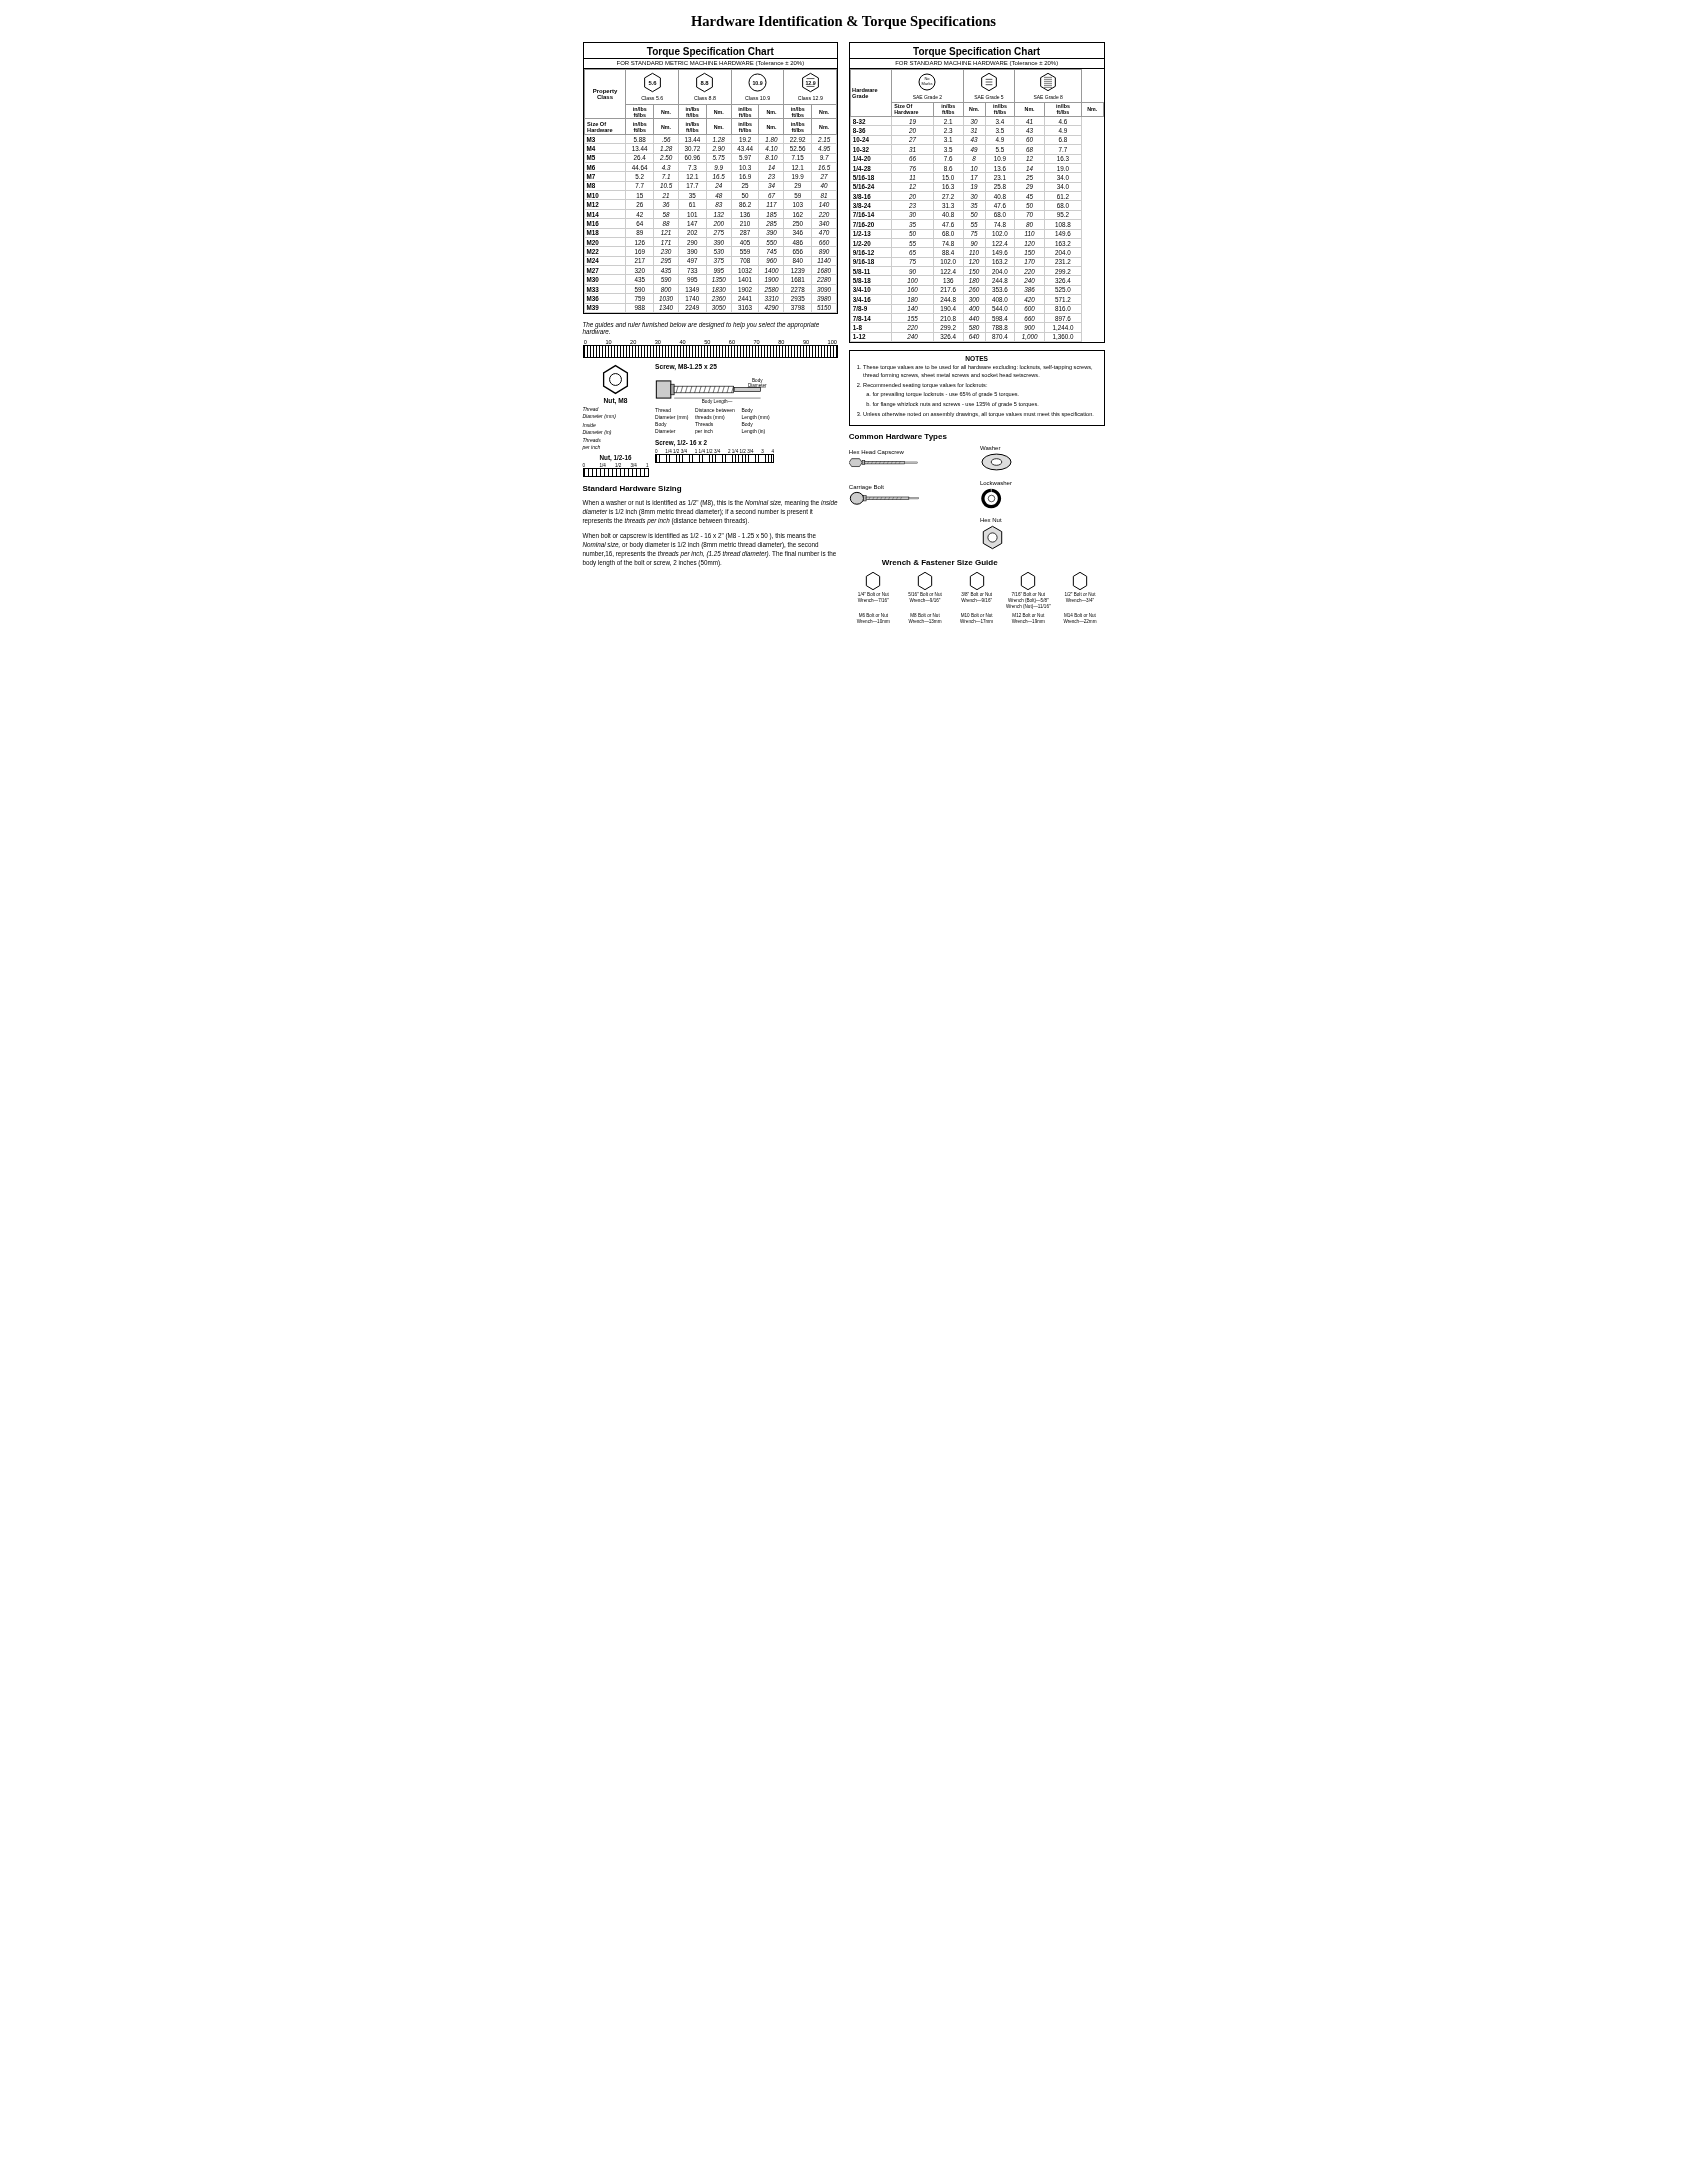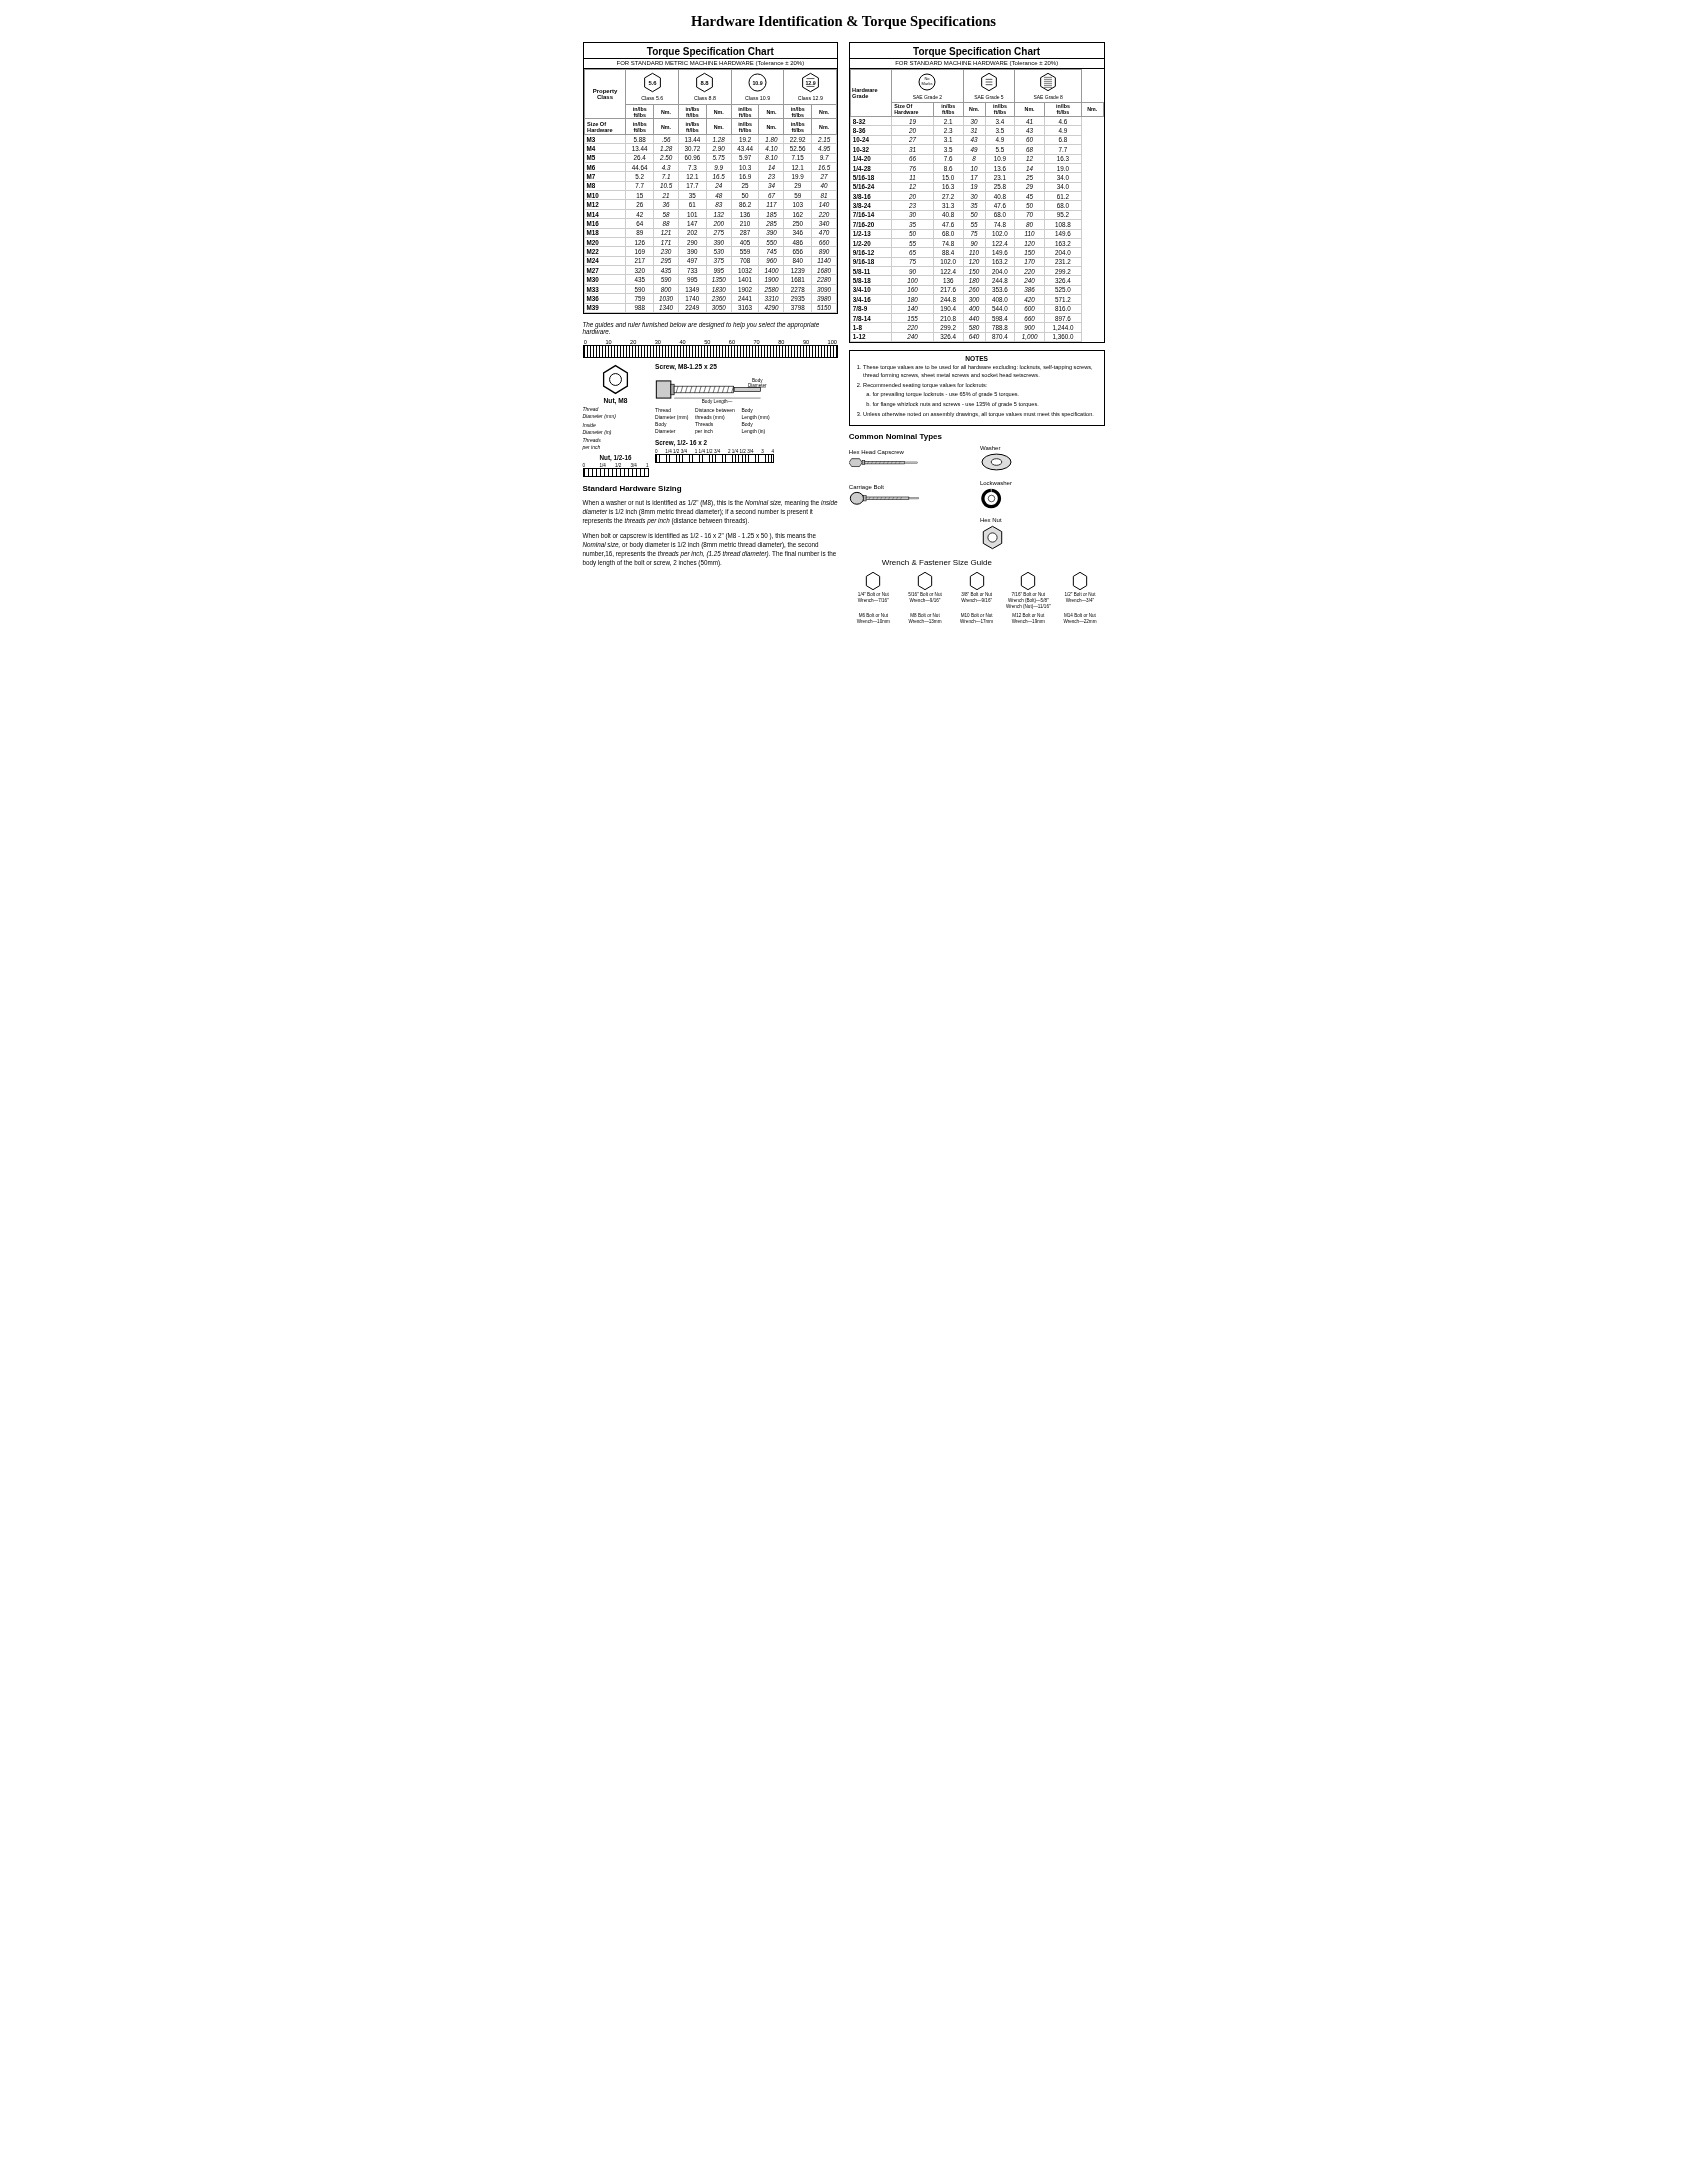--- a/index.html
+++ b/index.html
@@ -73,21 +73,21 @@
     }
     .notes-section .notes-title { font-weight: bold; text-align: center; margin-bottom: 2.6px; font-size: 6.6px; }
     .notes-section ol { padding-left: 9.3px; }
     .notes-section li { margin-bottom: 2px; }
     .notes-section ol ol { list-style-type: lower-alpha; }
 
     .common-hw-section { margin-top: 6.6px; }
     .common-hw-section h3 { font-size: 8px; font-weight: bold; margin-bottom: 4px; }
 
     .wrench-section { margin-top: 6.6px; }
-    .wrench-section h3 { font-size: 8px; font-weight: normal; margin-bottom: 4px; padding-left: 33px; }
+    .wrench-section h3 { font-size: 8px; font-weight: bold; margin-bottom: 4px; padding-left: 33px; }
   </style>
 </head>
 <body>
 
 <h1 class="main-title">Hardware Identification  &amp;  Torque Specifications</h1>
 
 <div class="two-col">
 
   <div class="col-left">
 
@@ -757,21 +757,21 @@
           <ol style="list-style-type:lower-alpha; padding-left:9.3px; margin-top:1.3px;">
             <li>for prevailing torque locknuts - use 65% of grade 5 torques.</li>
             <li>for flange whizlock nuts and screws - use 135% of grade 5 torques.</li>
           </ol>
         </li>
         <li>Unless otherwise noted on assembly drawings, all torque values must meet this specification.</li>
       </ol>
     </div>
 
     <div class="common-hw-section">
-      <h3>Common Nominal Types</h3>
+      <h3>Common Hardware Types</h3>
 
       <div style="display:grid; grid-template-columns:1fr 1fr; gap:5.3px 6.6px; align-items:center; margin-bottom:4px;">
 
         <div>
           <div style="font-size:6px; margin-bottom:1.3px;">Hex Head Capscrew</div>
           <svg width="79" height="13.2" viewBox="0 0 120 20">
             <polygon points="4,4 16,4 20,10 16,16 4,16 0,10" fill="#ccc" stroke="#000" stroke-width="1"></polygon>
             <rect x="20" y="7" width="4" height="6" fill="#bbb" stroke="#000" stroke-width="0.8"></rect>
             <rect x="24" y="8" width="60" height="4" fill="#ccc" stroke="#000" stroke-width="0.8"></rect>
             <line x1="30" y1="8" x2="28" y2="12" stroke="#000" stroke-width="0.5"></line>

